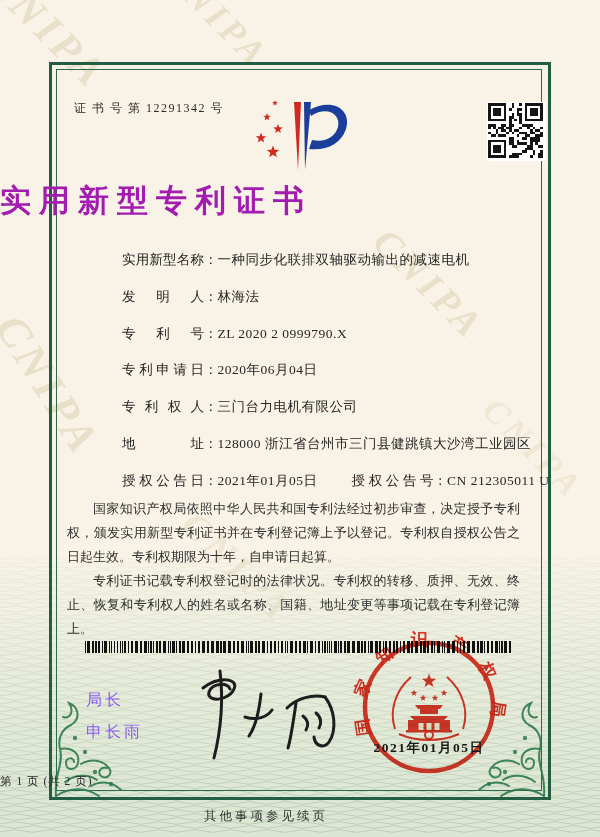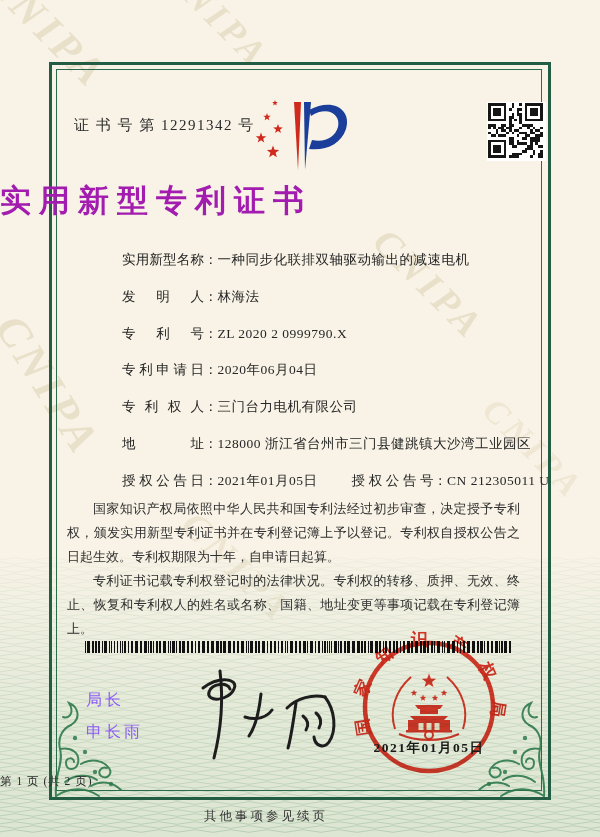--- a/index.html
+++ b/index.html
@@ -11,21 +11,21 @@
       transform-origin:center;white-space:nowrap;z-index:1;font-style:italic;}
   
   .border-outer{position:absolute;left:49px;top:62px;width:496px;height:732px;
       border:3px solid #235e44;z-index:3;pointer-events:none;}
   .border-inner{position:absolute;left:56px;top:69px;width:484px;height:720px;
       border:1px solid #2a6a4d;z-index:3;pointer-events:none;}
   
   .waves-wrap{position:absolute;left:0;top:555px;width:600px;height:282px;z-index:2;
       background:linear-gradient(to bottom, rgba(222,233,218,0) 0%, rgba(213,227,206,0.55) 55%, rgba(208,224,201,0.7) 100%);}
   .corner{position:absolute;z-index:4;}
-  .cert-no{position:absolute;left:74px;top:116px;font-size:15px;color:#2b2b2b;
+  .cert-no{position:absolute;left:74px;top:100px;font-size:12px;color:#2b2b2b;
       letter-spacing:1.5px;z-index:5;}
   .logo{position:absolute;left:238px;top:94px;z-index:5;}
   .qr{position:absolute;left:487px;top:102px;width:57px;height:57px;z-index:5;background:#fff;padding:1px;}
   .title{position:absolute;left:0;top:180px;width:600px;margin:0;
       font-size:31px;font-weight:700;color:#a21caf;letter-spacing:8px;z-index:5;
       font-family:"Liberation Serif", serif;}
   .fields{position:absolute;left:74px;top:252px;width:455px;z-index:5;font-size:13.5px;color:#262626;margin-left:48px;}
   .frow{height:36.8px;line-height:15px;white-space:nowrap;}
   .flabel{display:inline-block;width:82px;text-align:justify;text-align-last:justify;vertical-align:top;}
   .fcolon{display:inline-block;vertical-align:top;}

